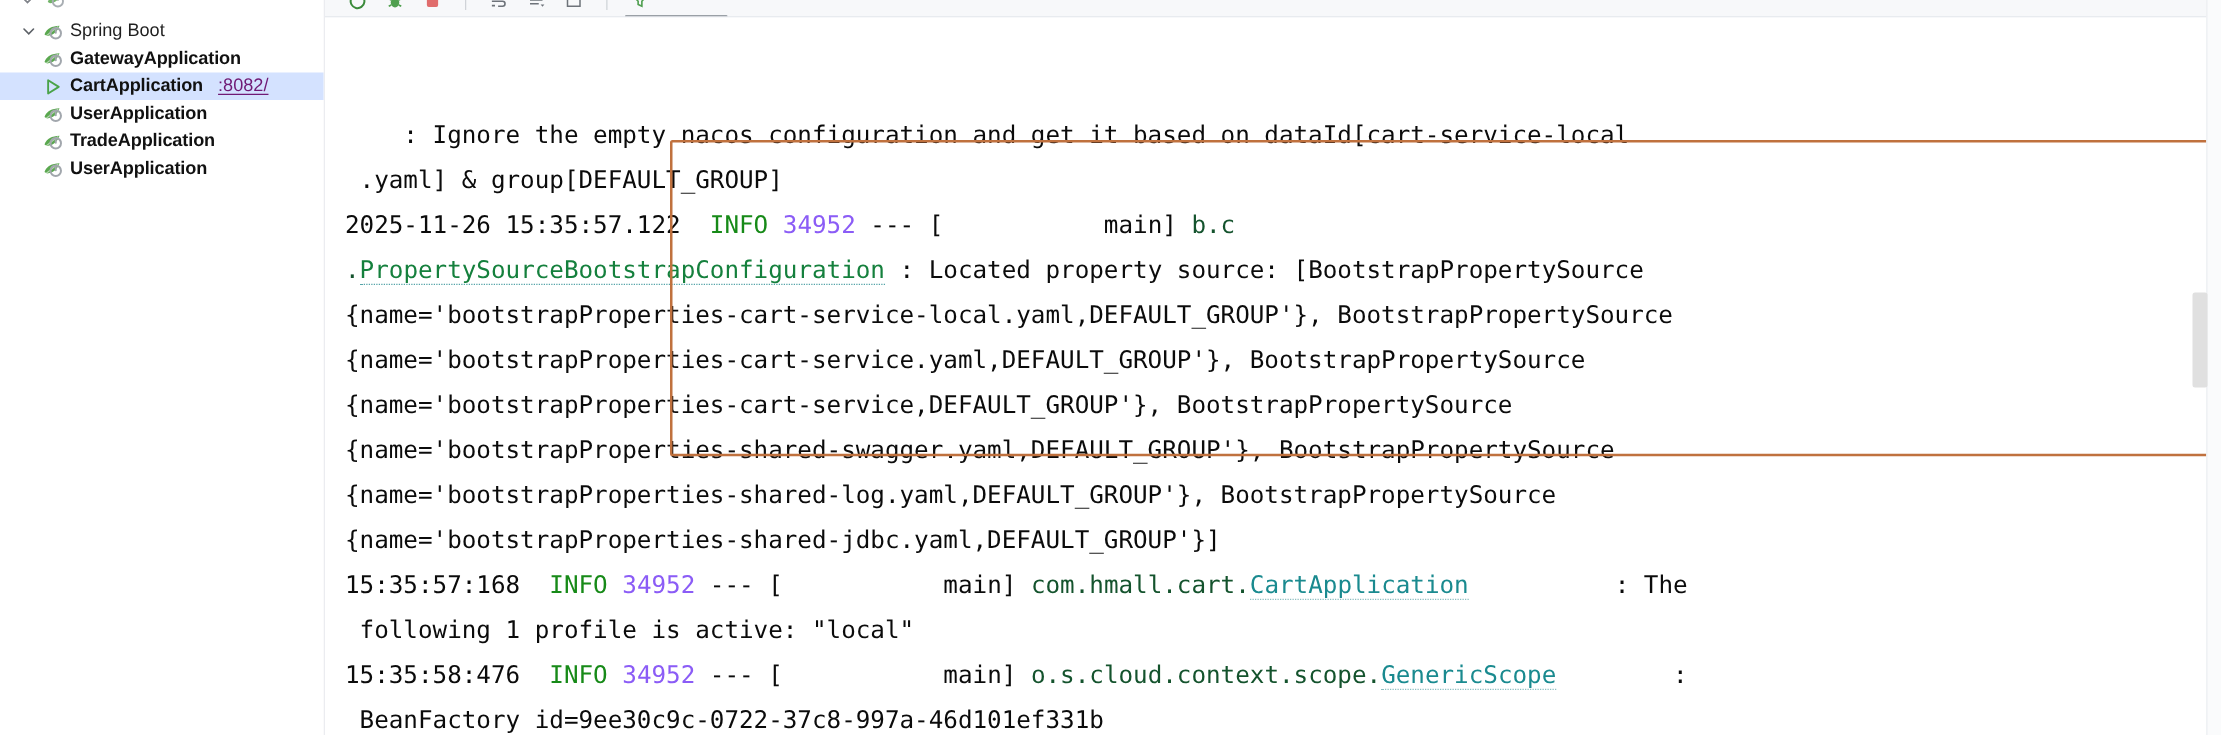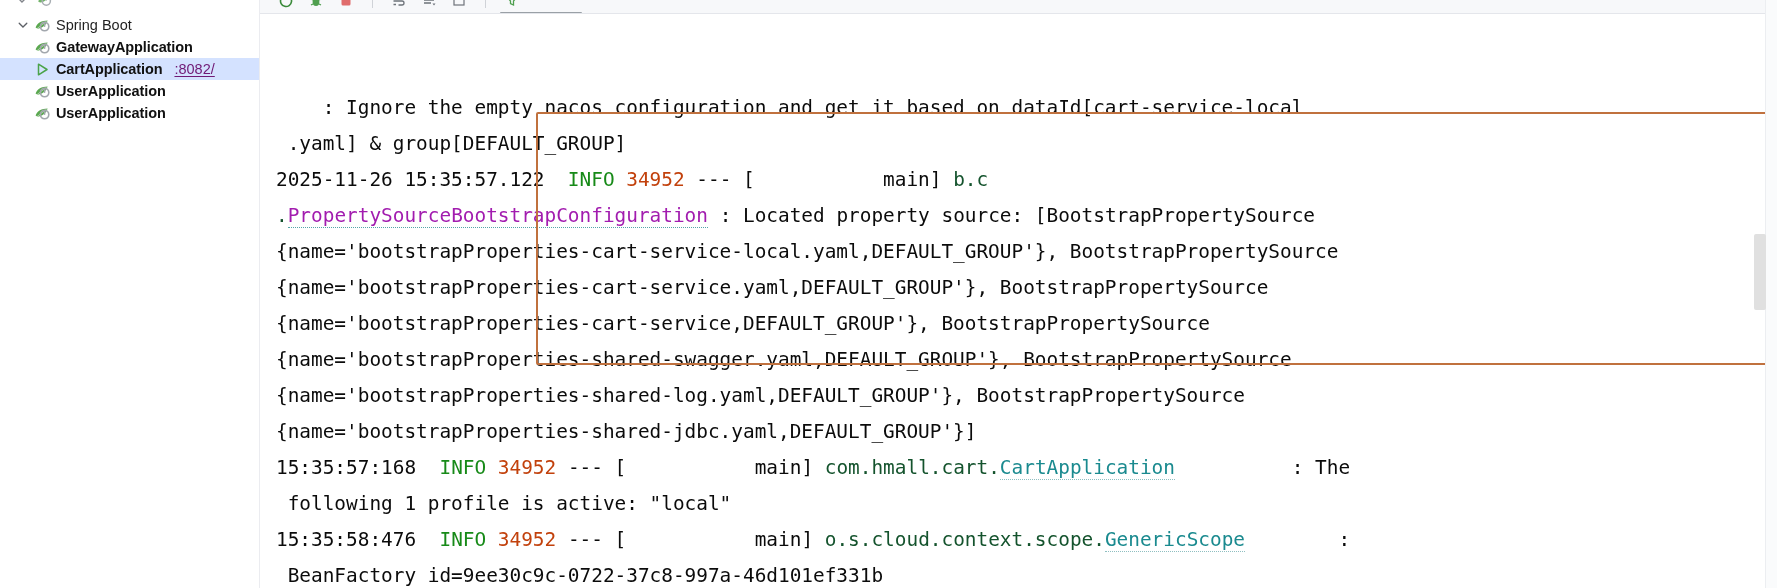--- a/index.html
+++ b/index.html
@@ -133,23 +133,23 @@
     white-space: pre;
     padding-top: 4px;
   }
   .log-line {
     height: 36px;
     padding-left: 16px;
     white-space: pre;
   }
   .c-plain  { color: #0b0b0b; margin-top: 27px; }
   .c-info   { color: #178a18; }
-  .c-pid    { color: #c2410c; }
+  .c-pid    { color: #8b5cf6; }
   .c-class  { color: #14532d; }
-  .c-link   { color: #a21caf; text-decoration: none; border-bottom: 1px dotted #54a4a8; }
+  .c-link   { color: #15803d; text-decoration: none; border-bottom: 1px dotted #54a4a8; }
   .c-ulink  { color: #1a8a8f; text-decoration: none; border-bottom: 1px dotted #8fbfc1; }
 
   
   #highlight-box {
     position: absolute;
     left: 276px;
     top: 112px;
     width: 1238px;
     height: 253px;
     border: 2px solid #c0713e;
@@ -252,20 +252,32 @@
         <svg width="17" height="17" viewBox="0 0 17 17">
           <path d="M1.6 10.6 C3.0 6.0 7.6 3.8 13.6 3.6 C12.0 8.2 8.8 11.2 3.6 11.8 Z" fill="#5aa84f"></path>
           <path d="M3.0 11.6 C6.0 9.6 9.0 6.6 12.6 4.2" fill="none" stroke="#ffffff" stroke-width="0.9" opacity="0.55"></path>
           <circle cx="10.6" cy="9.6" r="4.2" fill="none" stroke="#a2a7ad" stroke-width="1.6"></circle>
           <path d="M10.6 5.6 L10.6 9.2" stroke="#a2a7ad" stroke-width="1.6" stroke-linecap="round"></path>
         </svg>
       </span>
       <span class="node-label">UserApplication</span>
     </div>
 
+    <div class="tree-row leaf">
+      <span class="indent"></span>
+      <span class="node-icon">
+        <svg width="17" height="17" viewBox="0 0 17 17">
+          <path d="M1.6 10.6 C3.0 6.0 7.6 3.8 13.6 3.6 C12.0 8.2 8.8 11.2 3.6 11.8 Z" fill="#5aa84f"></path>
+          <path d="M3.0 11.6 C6.0 9.6 9.0 6.6 12.6 4.2" fill="none" stroke="#ffffff" stroke-width="0.9" opacity="0.55"></path>
+          <circle cx="10.6" cy="9.6" r="4.2" fill="none" stroke="#a2a7ad" stroke-width="1.6"></circle>
+          <path d="M10.6 5.6 L10.6 9.2" stroke="#a2a7ad" stroke-width="1.6" stroke-linecap="round"></path>
+        </svg>
+      </span>
+      <span class="node-label">TradeApplication</span>
+    </div>
 
     <div class="tree-row leaf">
       <span class="indent"></span>
       <span class="node-icon">
         <svg width="17" height="17" viewBox="0 0 17 17">
           <path d="M1.6 10.6 C3.0 6.0 7.6 3.8 13.6 3.6 C12.0 8.2 8.8 11.2 3.6 11.8 Z" fill="#5aa84f"></path>
           <path d="M3.0 11.6 C6.0 9.6 9.0 6.6 12.6 4.2" fill="none" stroke="#ffffff" stroke-width="0.9" opacity="0.55"></path>
           <circle cx="10.6" cy="9.6" r="4.2" fill="none" stroke="#a2a7ad" stroke-width="1.6"></circle>
           <path d="M10.6 5.6 L10.6 9.2" stroke="#a2a7ad" stroke-width="1.6" stroke-linecap="round"></path>
         </svg>

